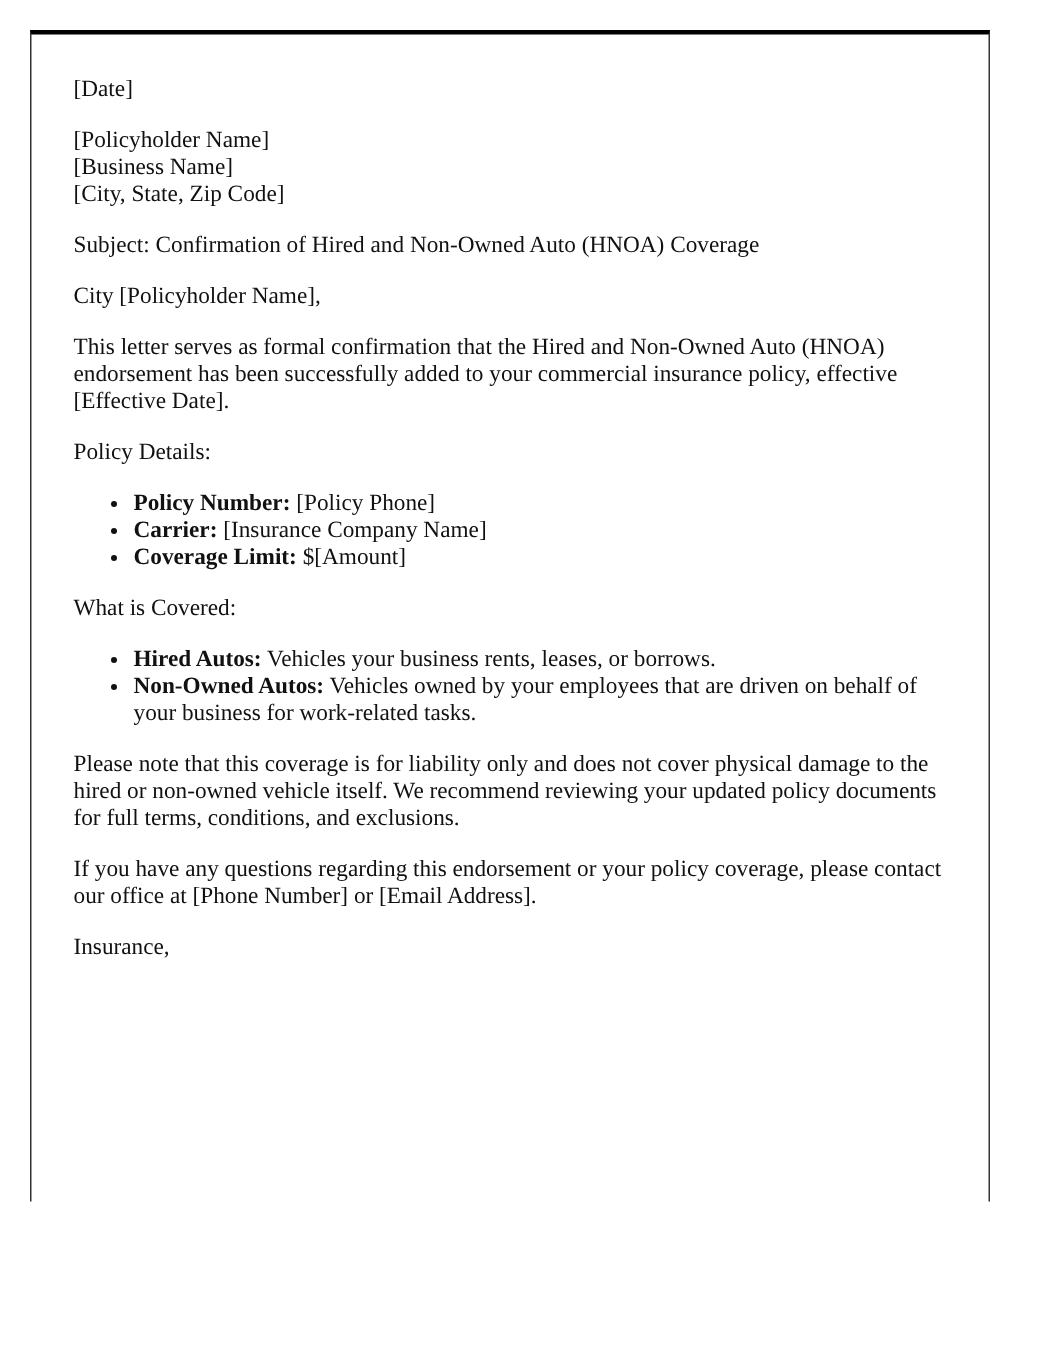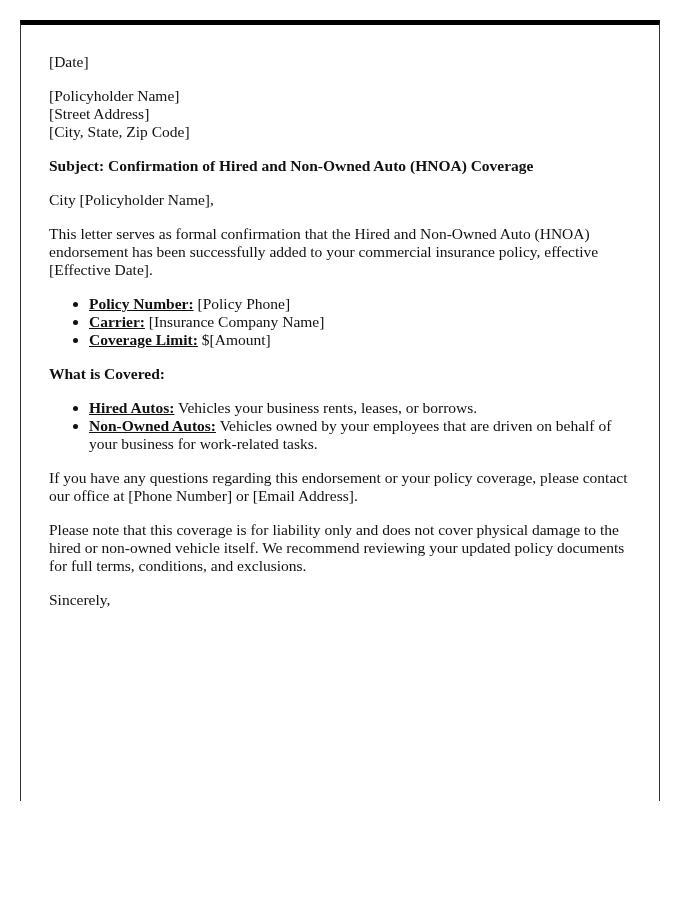--- a/index.html
+++ b/index.html
@@ -16,82 +16,82 @@
       color: #111111;
       font-size: 15.5px;
       line-height: 18px;
     }
     .letter {
       position: absolute;
       left: 20px;
       top: 20px;
       width: 640px;
       height: 781px;
-      border-top: 5px solid #000000;
+      border-top: 3px solid #000000;
       border-left: 1px solid #333333;
       border-right: 1px solid #333333;
       box-sizing: border-box;
       padding: 28px 28px 0 28px;
       overflow: hidden;
     }
     p {
       margin: 0 0 16px 0;
     }
     .subject, .section-heading {
-      font-weight: bold;
+      font-weight: normal;
     }
     ul {
       margin: 0 0 16px 0;
       padding-left: 40px;
     }
     li {
       margin: 0;
     }
     .lead {
       font-weight: bold;
-      text-decoration: underline;
     }
     .address-line, .sig-line {
       display: block;
     }
   </style>
 </head>
 <body>
 
 <div class="letter">
   <p>[Date]</p>
 
   <p>
     <span class="address-line">[Policyholder Name]</span>
-    <span class="address-line">[Street Address]</span>
+    <span class="address-line">[Business Name]</span>
     <span class="address-line">[City, State, Zip Code]</span>
   </p>
 
   <p class="subject">Subject: Confirmation of Hired and Non-Owned Auto (HNOA) Coverage</p>
 
   <p>City [Policyholder Name],</p>
 
   <p>This letter serves as formal confirmation that the Hired and Non-Owned Auto (HNOA) endorsement has been successfully added to your commercial insurance policy, effective [Effective Date].</p>
 
+  <p class="section-heading">Policy Details:</p>
 
   <ul>
     <li><span class="lead">Policy Number:</span><span> [Policy Phone]</span></li>
     <li><span class="lead">Carrier:</span><span> [Insurance Company Name]</span></li>
     <li><span class="lead">Coverage Limit:</span><span> $[Amount]</span></li>
   </ul>
 
   <p class="section-heading">What is Covered:</p>
 
 
   <ul>
     <li><span class="lead">Hired Autos:</span><span> Vehicles your business rents, leases, or borrows.</span></li>
     <li><span class="lead">Non-Owned Autos:</span><span> Vehicles owned by your employees that are driven on behalf of your business for work-related tasks.</span></li>
   </ul>
 
+  <p>Please note that this coverage is for liability only and does not cover physical damage to the hired or non-owned vehicle itself. We recommend reviewing your updated policy documents for full terms, conditions, and exclusions.</p>
+
   <p>If you have any questions regarding this endorsement or your policy coverage, please contact our office at [Phone Number] or [Email Address].</p>
 
-  <p>Please note that this coverage is for liability only and does not cover physical damage to the hired or non-owned vehicle itself. We recommend reviewing your updated policy documents for full terms, conditions, and exclusions.</p>
-
-  <p>Sincerely,</p>
+  <p>Insurance,</p>
 
   <p>
   </p>
 </div>
 
 </body></html>

